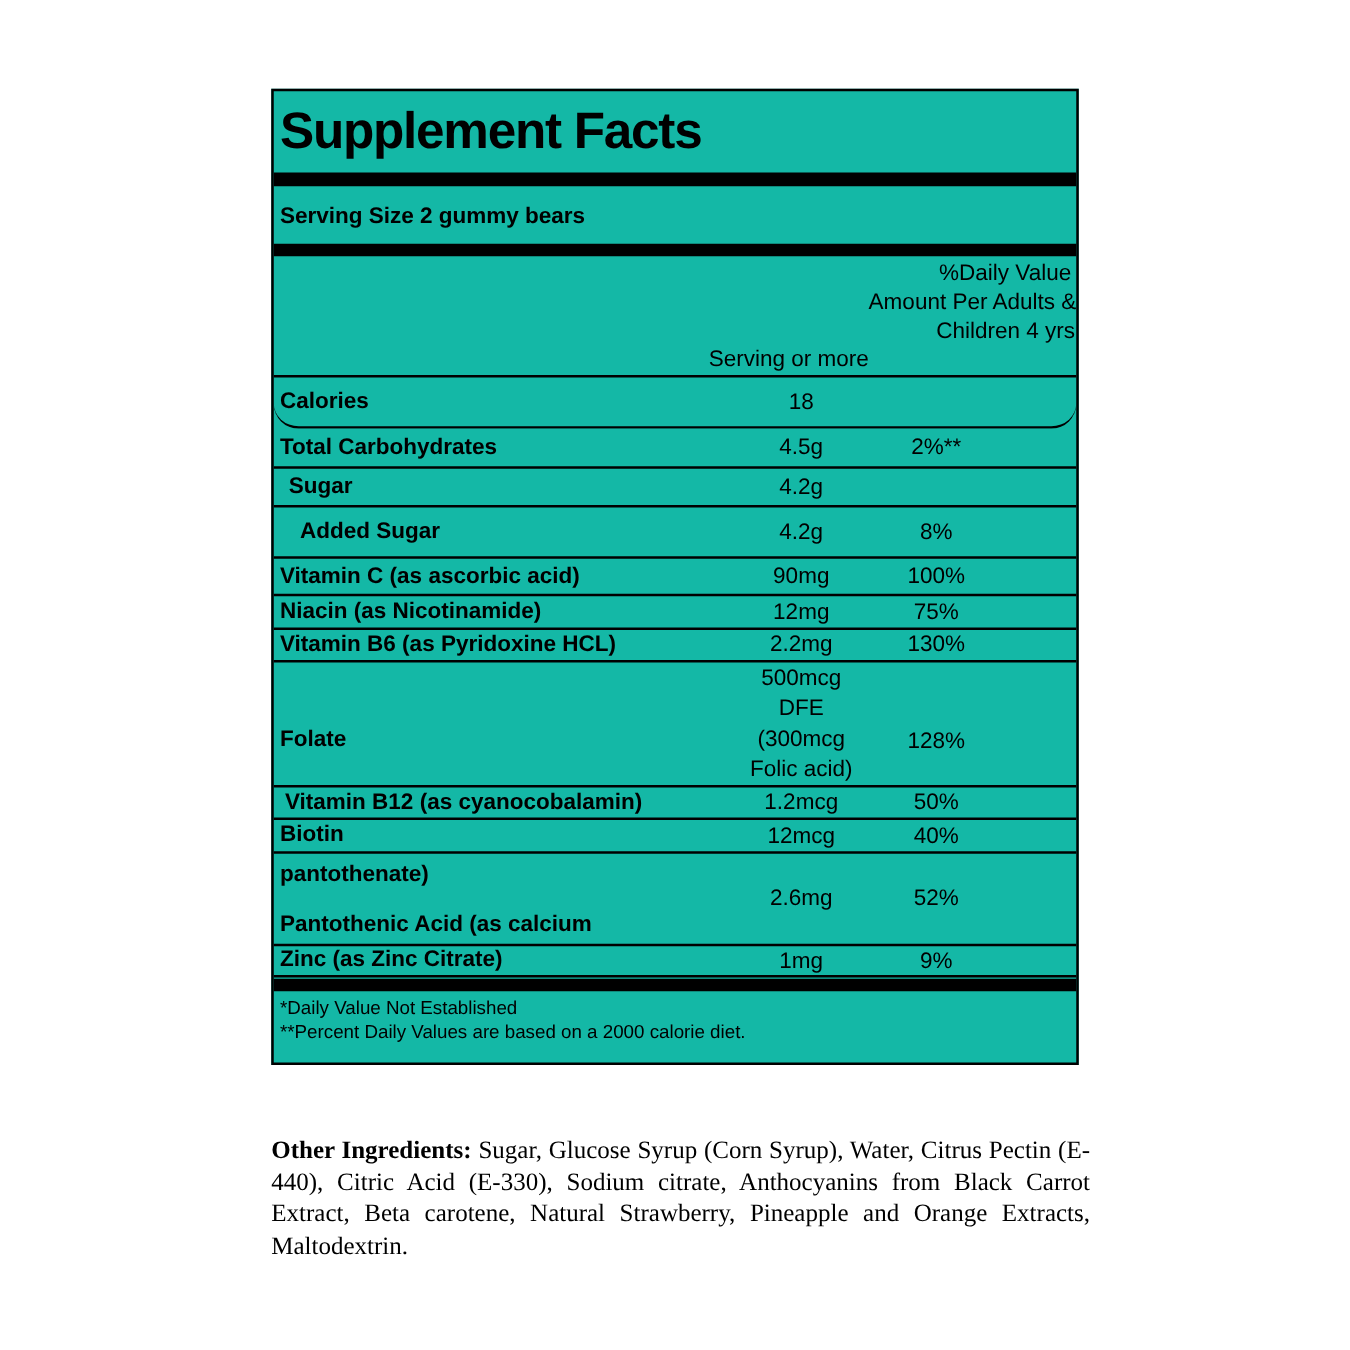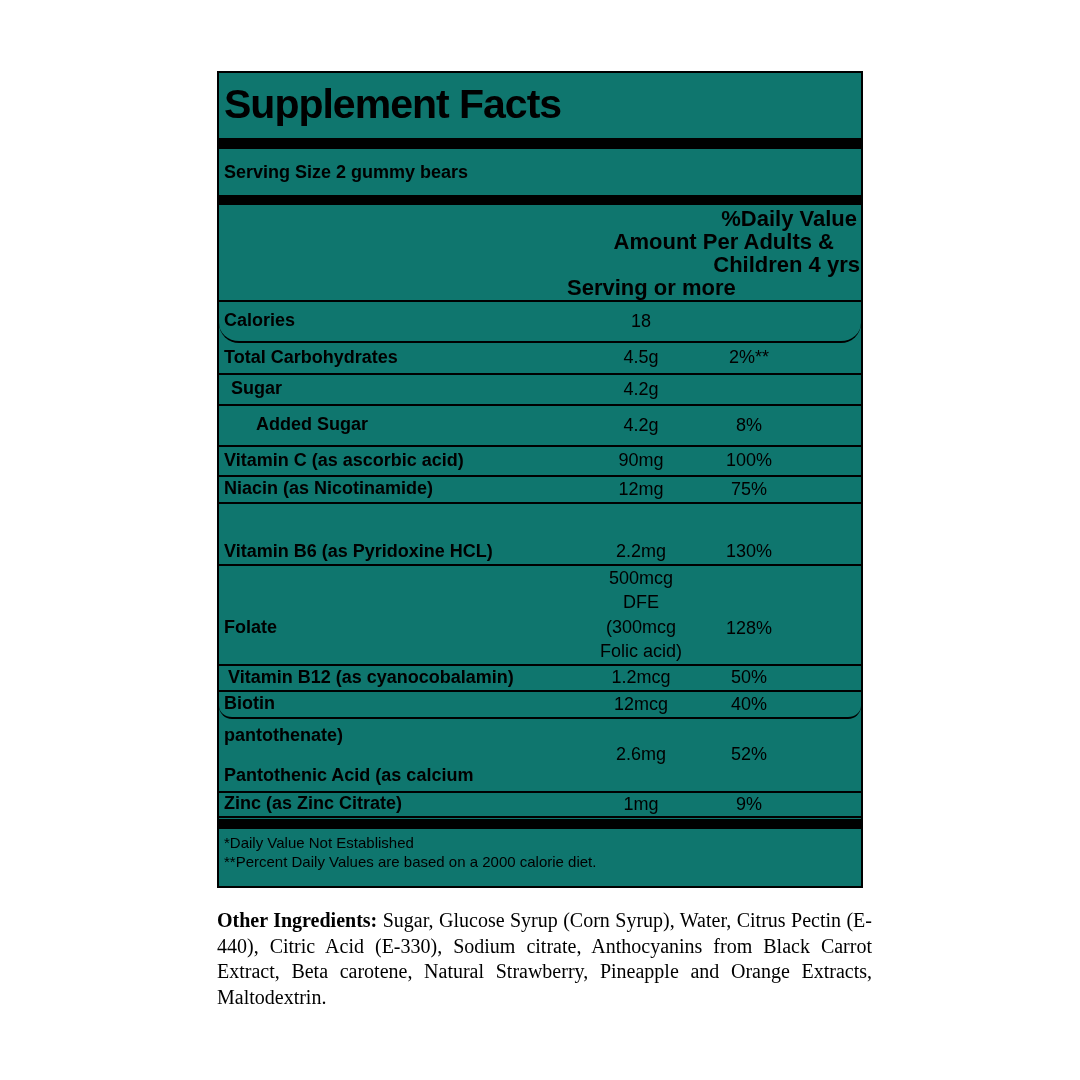--- a/index.html
+++ b/index.html
@@ -10,49 +10,49 @@
     color: #000;
     -webkit-font-smoothing: antialiased;
   }
 
   
   .panel {
     position: absolute;
     left: 217px; top: 71px;
     width: 646px;
     border: 2px solid #000;
-    background: #0f766e;
+    background: #14b8a6;
   }
   .title {
     font-size: 41px;
     font-weight: bold;
     letter-spacing: -1px;
     line-height: 1.2;
     padding: 7px 4px 9px 5px;
   }
   .bar  { height: 11px; background: #000; }
   .bar2 { height: 10px; background: #000; }
   .bar3 { height: 10px; background: #000; margin-top: 1px; }
   .serving {
     font-size: 18px;
     font-weight: bold;
     line-height: 1.2;
     padding: 13px 5px 11px 5px;
   }
 
   
   .hdr {
-    font-weight: bold;
-    font-size: 22px;
+    font-weight: normal;
+    font-size: 18px;
     line-height: 23px;
     padding: 2px 0 1px 0;
     border-bottom: 2px solid #000;
   }
   .hl-right1 { text-align: right; padding-right: 4px; }
-  .hl-mix    { text-align: right; padding-right: 27px; }
+  .hl-mix    { text-align: right; }
   .hl-right3 { text-align: right; padding-right: 1px; }
   .hl-mix2   { text-align: left;  padding-left: 348px; }
 
   
   .row {
     display: flex;
     align-items: center;
     border-bottom: 2px solid #000;
     font-size: 18px;
   }
@@ -61,27 +61,27 @@
   .cdv   { width: 76px;  text-align: center; font-weight: normal; }
   .csp   { width: 74px; }
   .ind0 { padding-left: 5px; }
   .ind1 { padding-left: 9px; }
   .ind2 { padding-left: 12px; }
   .ind3 { padding-left: 21px; }
 
   .r1  { min-height: 41px; border-radius: 20px; }
   .r2  { min-height: 32px; }
   .r3  { min-height: 31px; }
-  .r4  { min-height: 41px; padding-left: 16px; }
+  .r4  { min-height: 41px; }
   .r5  { min-height: 30px; }
   .r6  { min-height: 27px; }
-  .r7  { min-height: 26px; margin-top: 36px; }
+  .r7  { min-height: 26px; }
   .r8  { min-height: 99px; }
   .r9  { min-height: 26px; }
-  .r10 { min-height: 27px; border-radius: 13px; }
+  .r10 { min-height: 27px; }
   .r11 { min-height: 74px; }
   .r12 { min-height: 25px; }
 
   .row-folate .camt div { line-height: 24.5px; }
   .row-folate .cname { margin-top: 27px; }
   .row-folate .cdv   { margin-top: 27px; }
 
   .row-panto .cname {
     align-self: stretch;
     display: flex;

